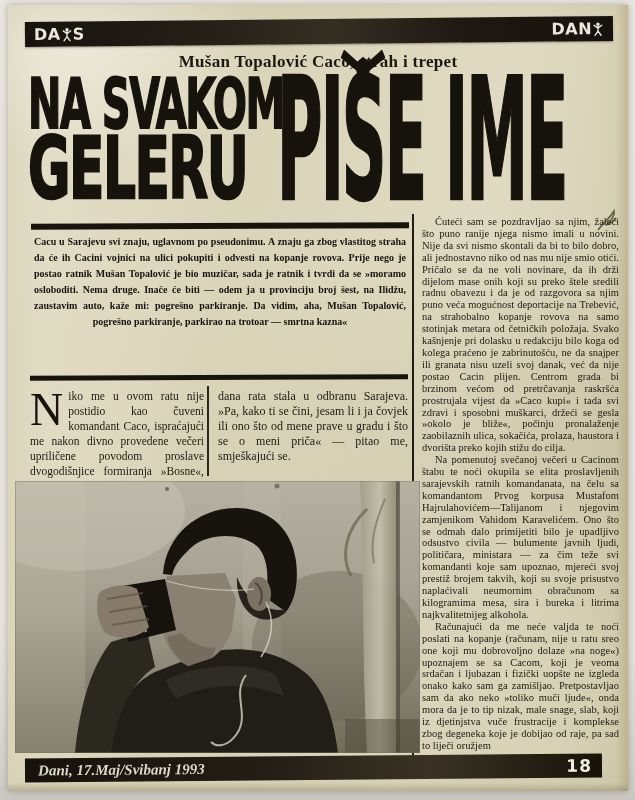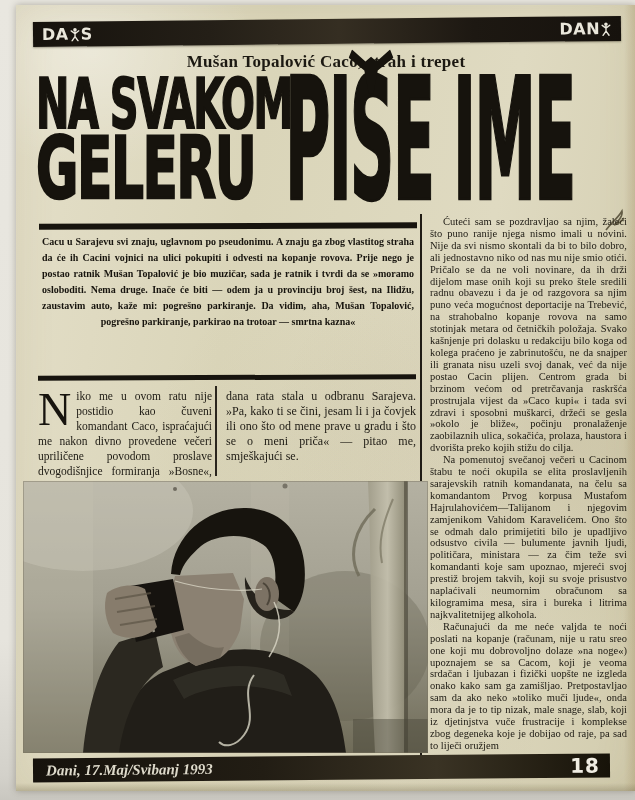--- a/index.html
+++ b/index.html
@@ -2,21 +2,21 @@
 <html lang="bs"><head>
 <meta charset="utf-8">
 <style>
   html,body{margin:0;padding:0;}
   body{
     width:635px;height:800px;position:relative;overflow:hidden;
     background:linear-gradient(180deg,#e9e7e0 0%,#e6e4dd 80%,#d3d1ca 97%,#c9c7c0 100%);
     font-family:"Liberation Serif","DejaVu Serif",serif;
   }
   .paper{
-    position:absolute;left:16px;top:5px;width:620px;height:786px;
+    position:absolute;left:8px;top:5px;width:620px;height:786px;
     background:
       radial-gradient(ellipse 260px 180px at 12% 6%, rgba(255,255,255,0.35), transparent 65%),
       radial-gradient(ellipse 420px 320px at 88% 55%, rgba(120,98,58,0.10), transparent 70%),
       radial-gradient(ellipse 300px 500px at 50% 80%, rgba(110,95,55,0.07), transparent 75%),
       linear-gradient(100deg,#e4dfc9 0%,#dad5b9 35%,#dfdac1 68%,#d2ccae 100%);
     box-shadow:0 0 7px rgba(60,55,40,0.35), inset 0 0 40px rgba(120,105,60,0.12);
   }
   .edge-right{position:absolute;right:0;top:0;width:12px;height:100%;
     background:linear-gradient(90deg,transparent,rgba(140,110,60,0.22));}
   .edge-bottom{position:absolute;left:0;bottom:0;width:100%;height:8px;
@@ -74,21 +74,21 @@
   .pen-mark{position:absolute;left:588px;top:203px;}
 
   .footer-bar{
     position:absolute;left:17px;top:751px;width:577px;height:24px;
     background:linear-gradient(90deg,#16120c 0%,#221d14 40%,#3a3324 70%,#171309 100%);
     display:flex;justify-content:space-between;align-items:center;
     padding:0 10px 0 13px;box-sizing:border-box;transform:rotate(-0.5deg);
   }
   .footer-date{font-style:italic;font-weight:bold;font-size:15px;color:#ddd9ca;}
   .footer-page{font-family:"DejaVu Sans","Liberation Sans",sans-serif;font-weight:bold;
-    font-size:20px;color:#f0ede2;letter-spacing:1px;}
+    font-size:17px;color:#f0ede2;letter-spacing:1px;}
 </style>
 </head>
 <body>
 
 <div class="paper">
 
   <div class="header-bar">
     <span class="logo">
       <span>DA</span>
       <svg width="10" height="14" viewBox="0 0 10 14">

